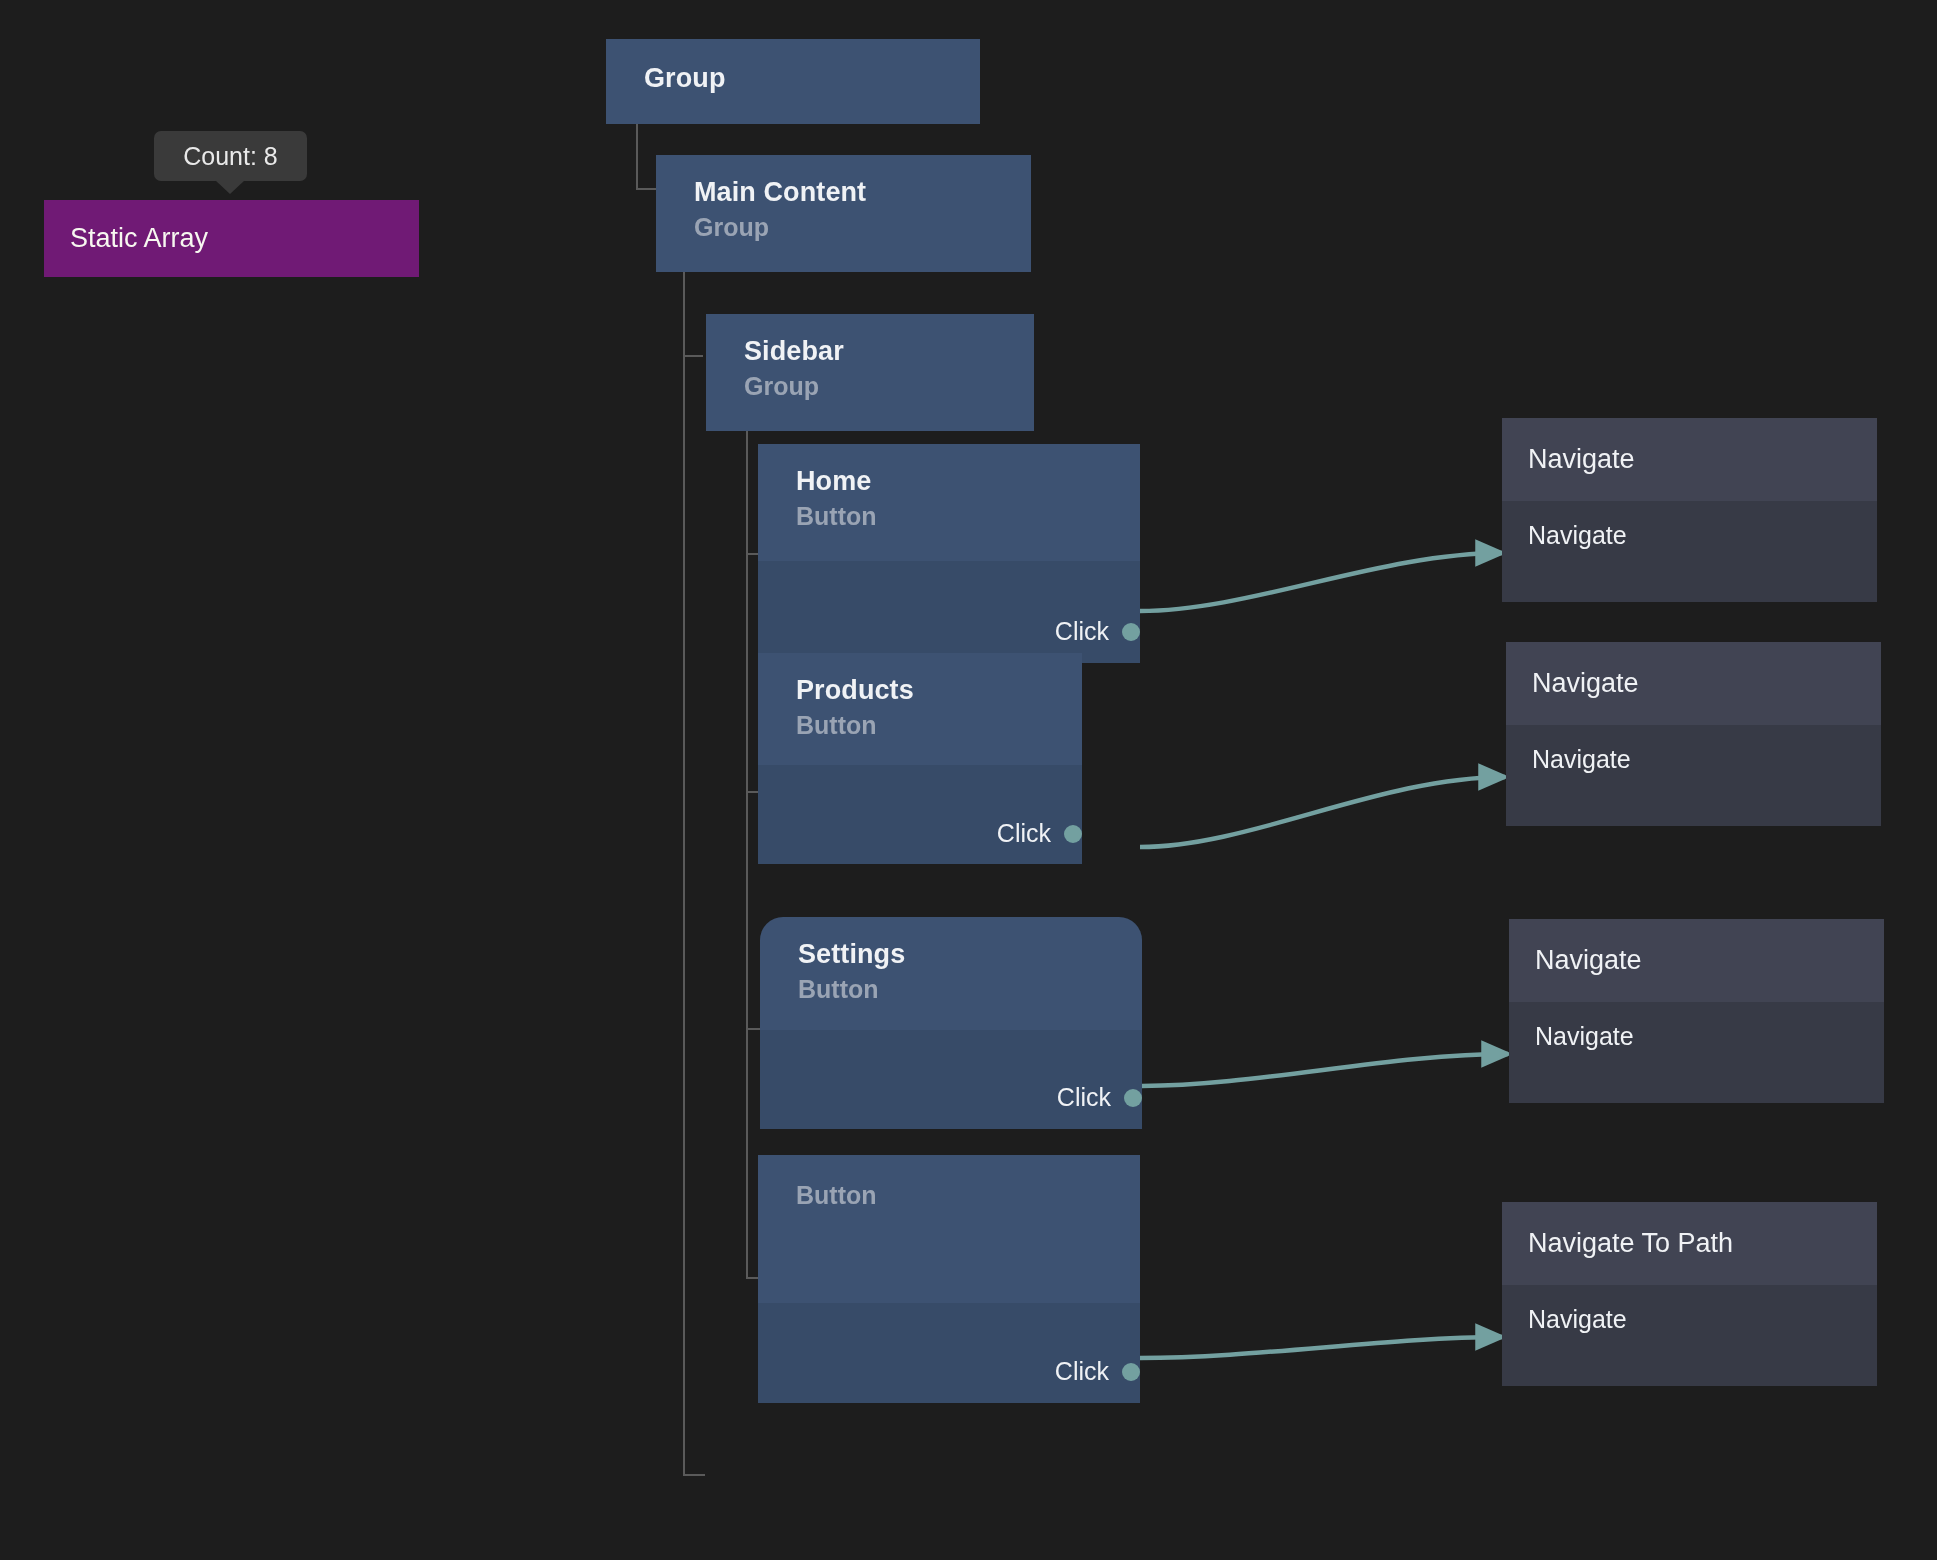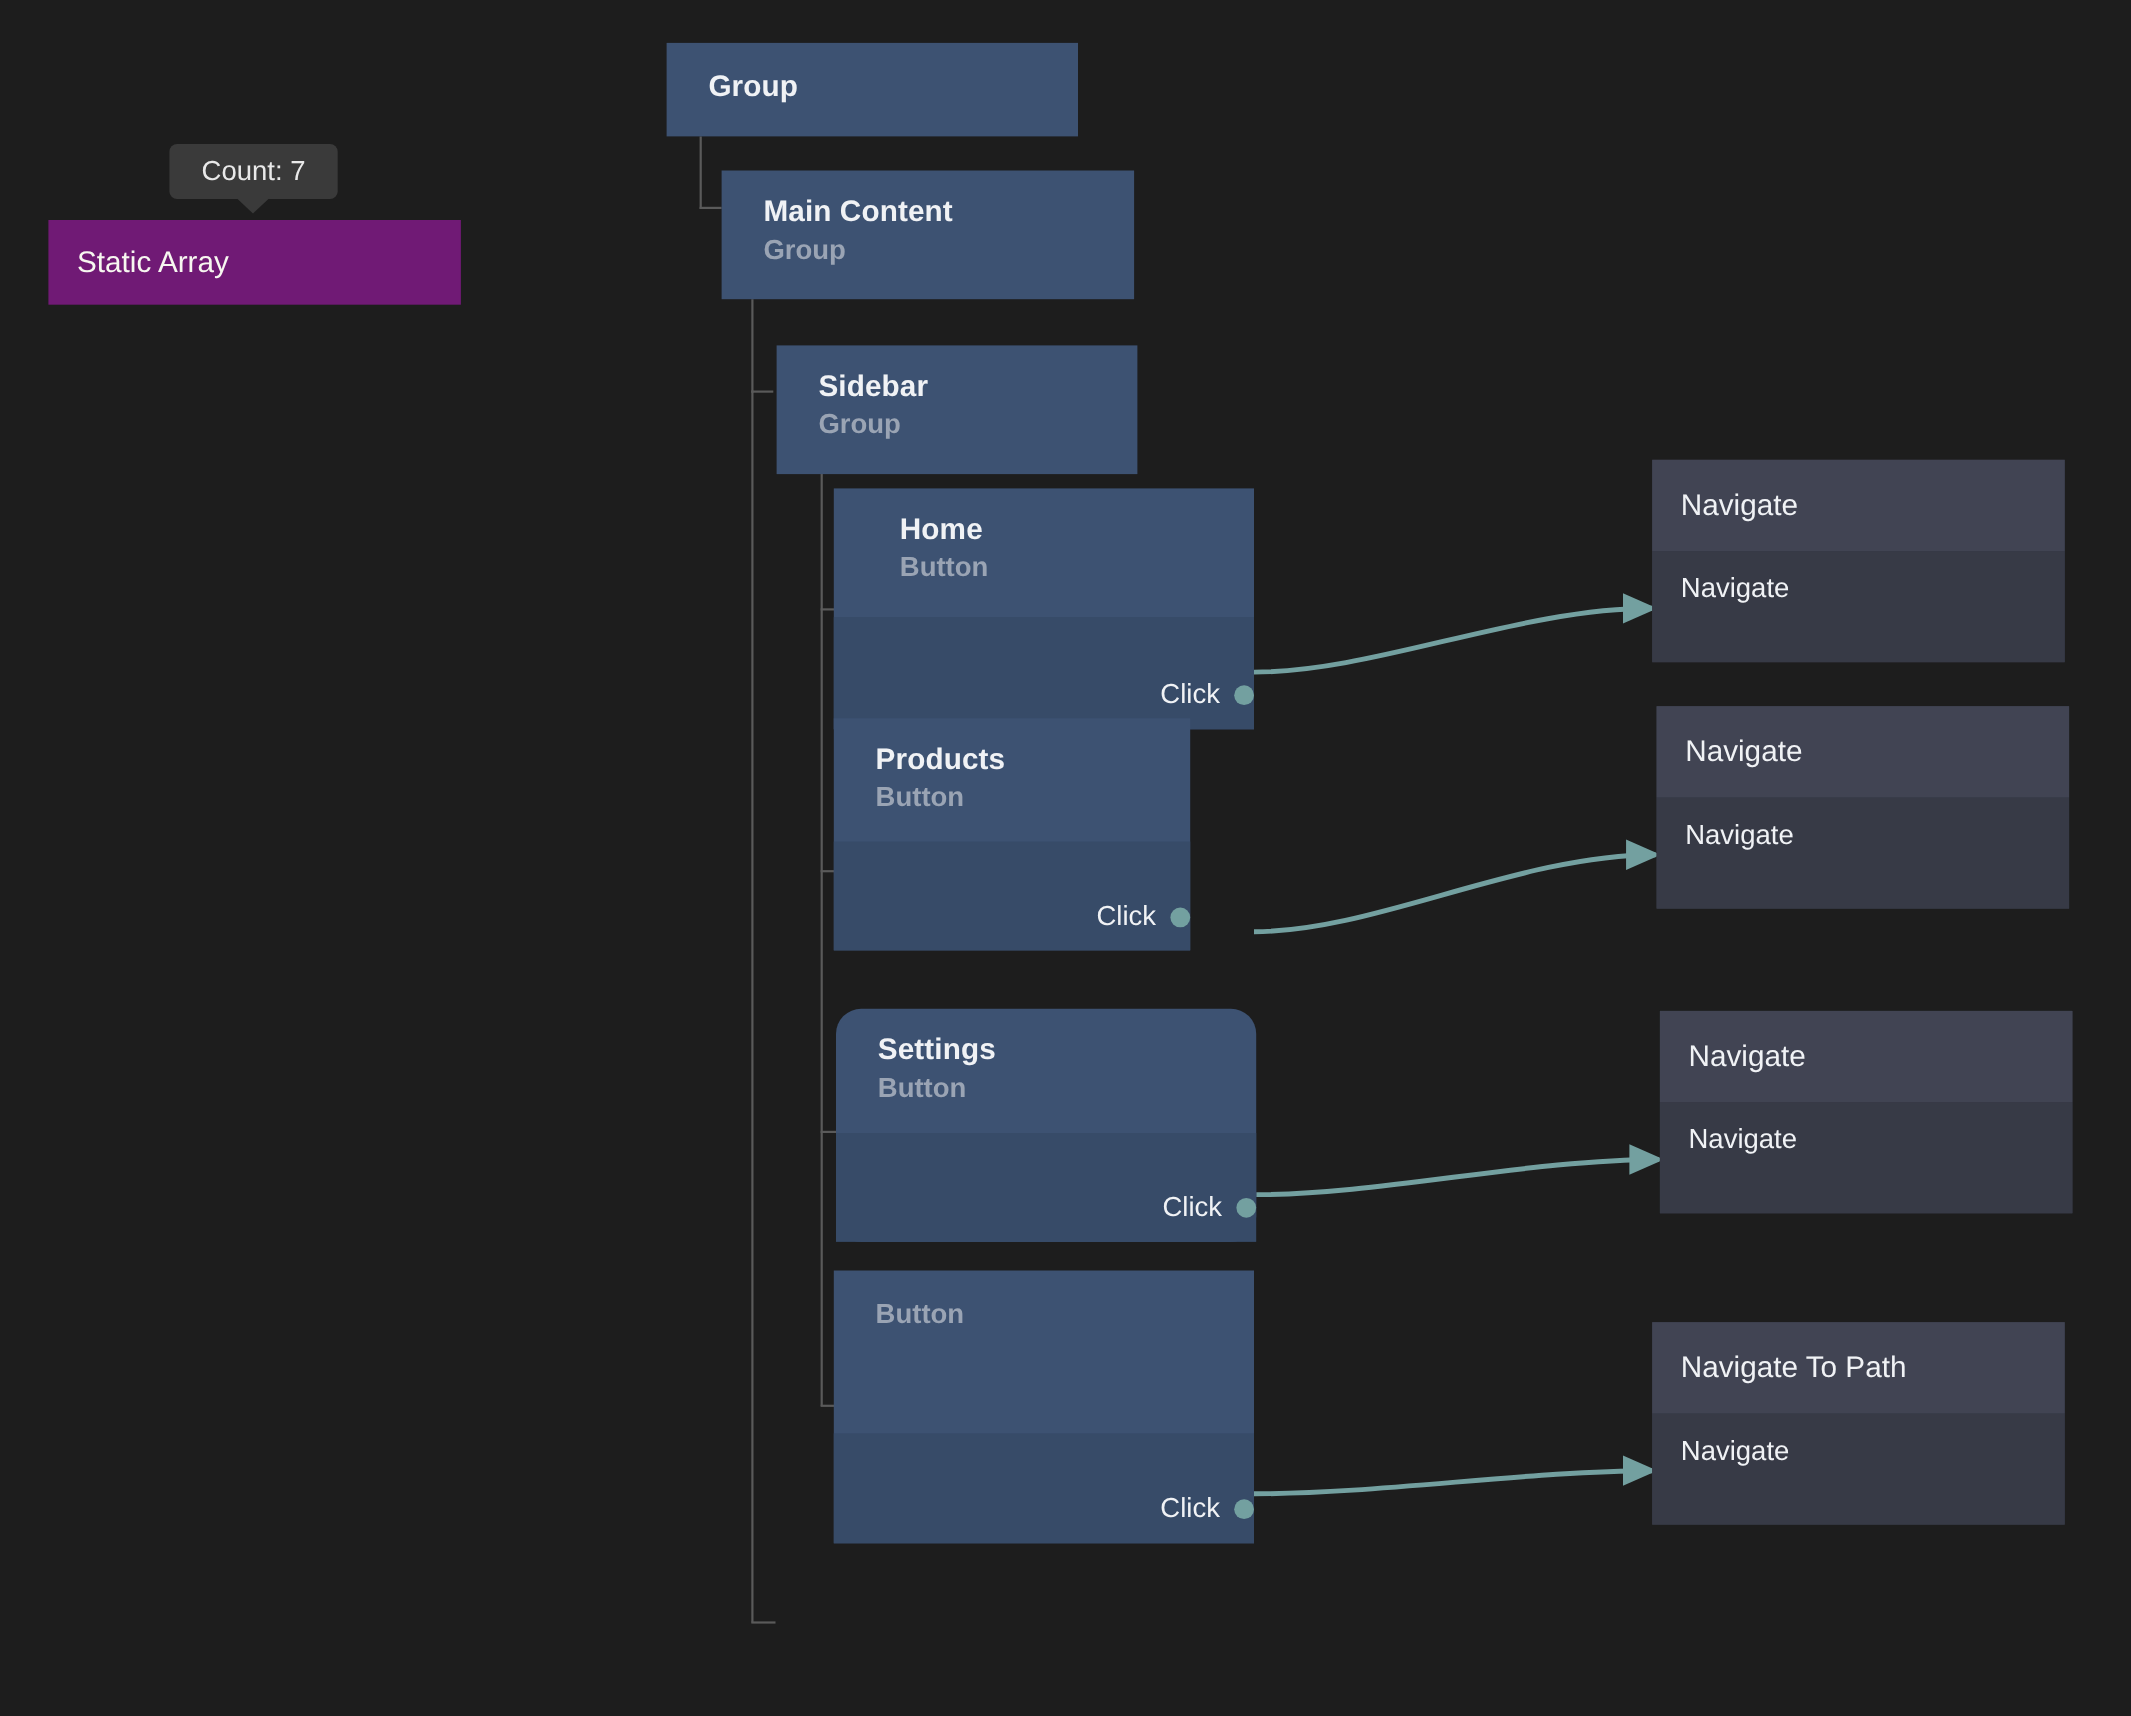--- a/index.html
+++ b/index.html
@@ -189,21 +189,21 @@
   <div class="tree-line v" style="left:683px; top:355px; height:1120px;"></div>
   <div class="tree-line h" style="left:683px; top:1474px; width:22px;"></div>
 
   <div class="tree-line v" style="left:746px; top:428px; height:850px;"></div>
   <div class="tree-line h" style="left:746px; top:553px; width:22px;"></div>
   <div class="tree-line h" style="left:746px; top:791px; width:22px;"></div>
   <div class="tree-line h" style="left:746px; top:1028px; width:22px;"></div>
   <div class="tree-line h" style="left:746px; top:1277px; width:22px;"></div>
 
   <div class="tooltip" style="left:154px; top:131px; width:153px; height:50px;">
-    <span>Count: 7</span>
+    <span>Count: 8</span>
   </div>
   <div class="tooltip-arrow" style="left:215px; top:180px;"></div>
 
   <div class="node node-static" style="left:44px; top:200px; width:375px; height:77px;">
     <span class="static-label">Static Array</span>
   </div>
 
   <div class="node node-component" style="left:606px; top:39px; width:374px; height:85px;">
     <div class="node-head" style="padding-top:24px;">
       <div class="node-title">Group</div>
@@ -218,21 +218,21 @@
   </div>
 
   <div class="node node-component" style="left:706px; top:314px; width:328px; height:117px;">
     <div class="node-head">
       <div class="node-title">Sidebar</div>
       <div class="node-subtitle">Group</div>
     </div>
   </div>
 
   <div class="node node-component" style="left:758px; top:444px; width:382px; height:219px;">
-    <div class="node-head" style="height:117px;margin-left:22px;">
+    <div class="node-head" style="height:117px;">
       <div class="node-title">Home</div>
       <div class="node-subtitle">Button</div>
     </div>
     <div class="node-body" style="height:102px;">
       <div class="port-row" style="top:56px; right:9px;">
         <span class="port-label">Click</span>
         <span class="port-dot"></span>
       </div>
     </div>
   </div>

